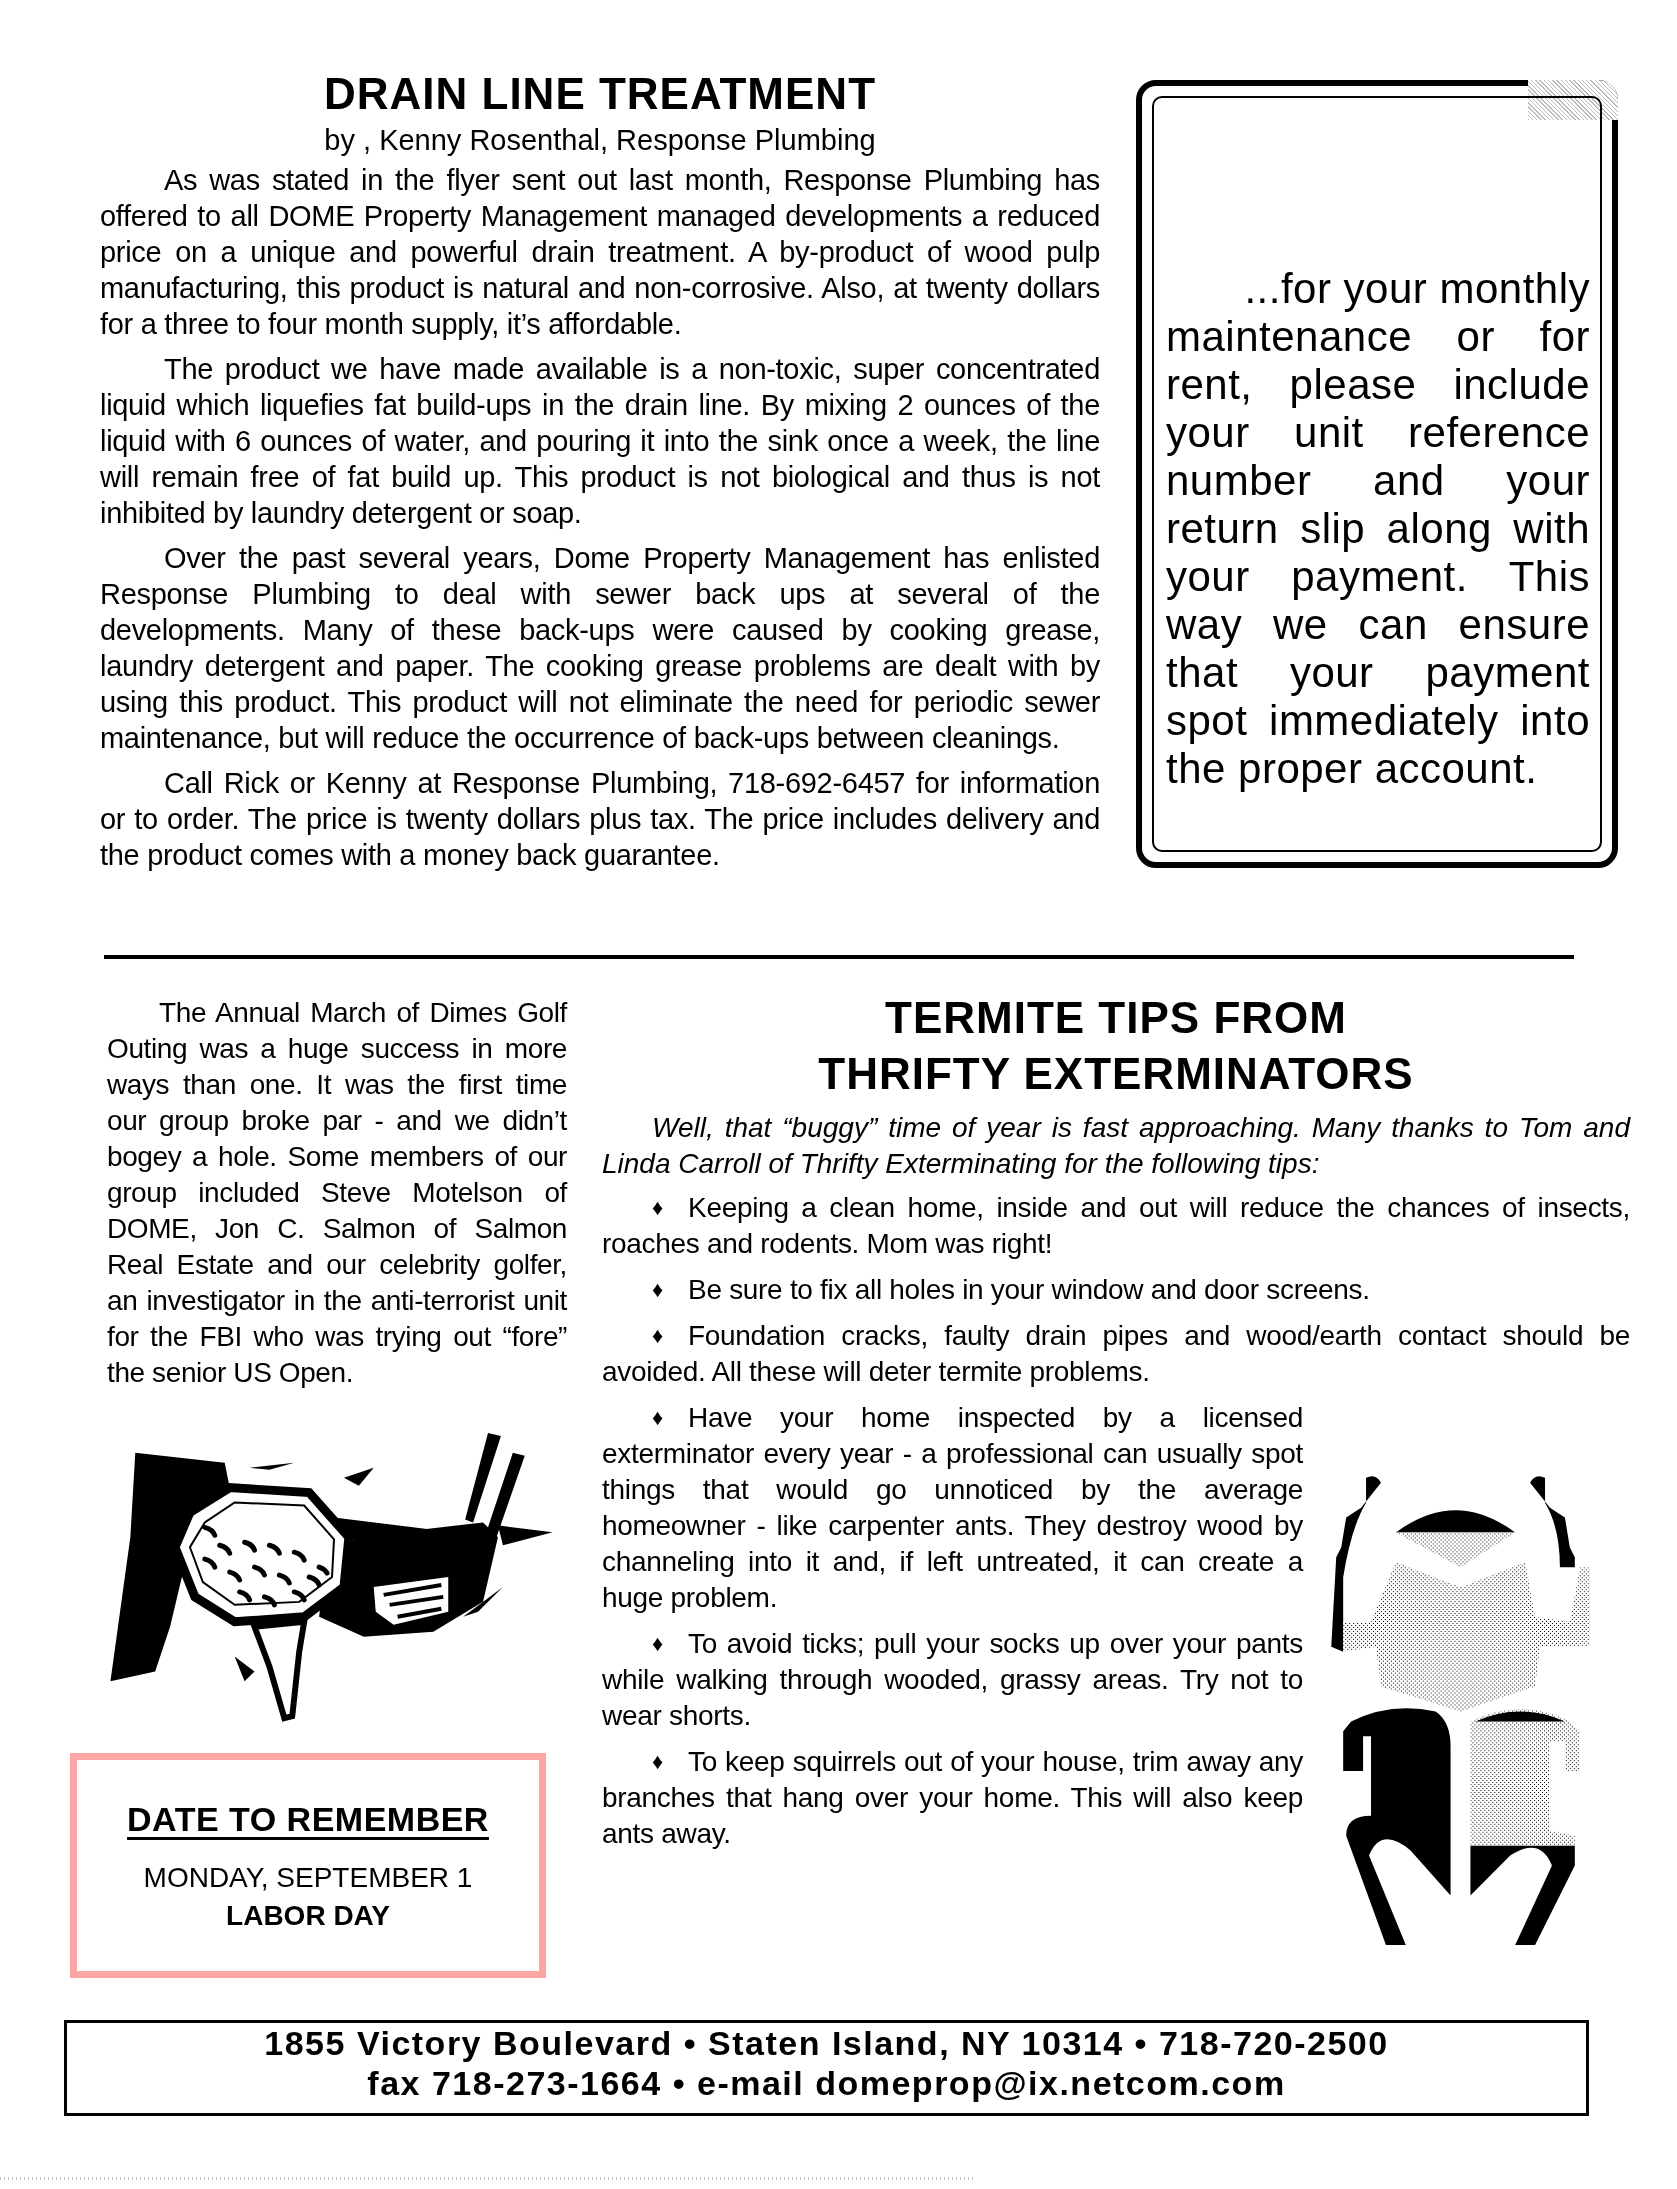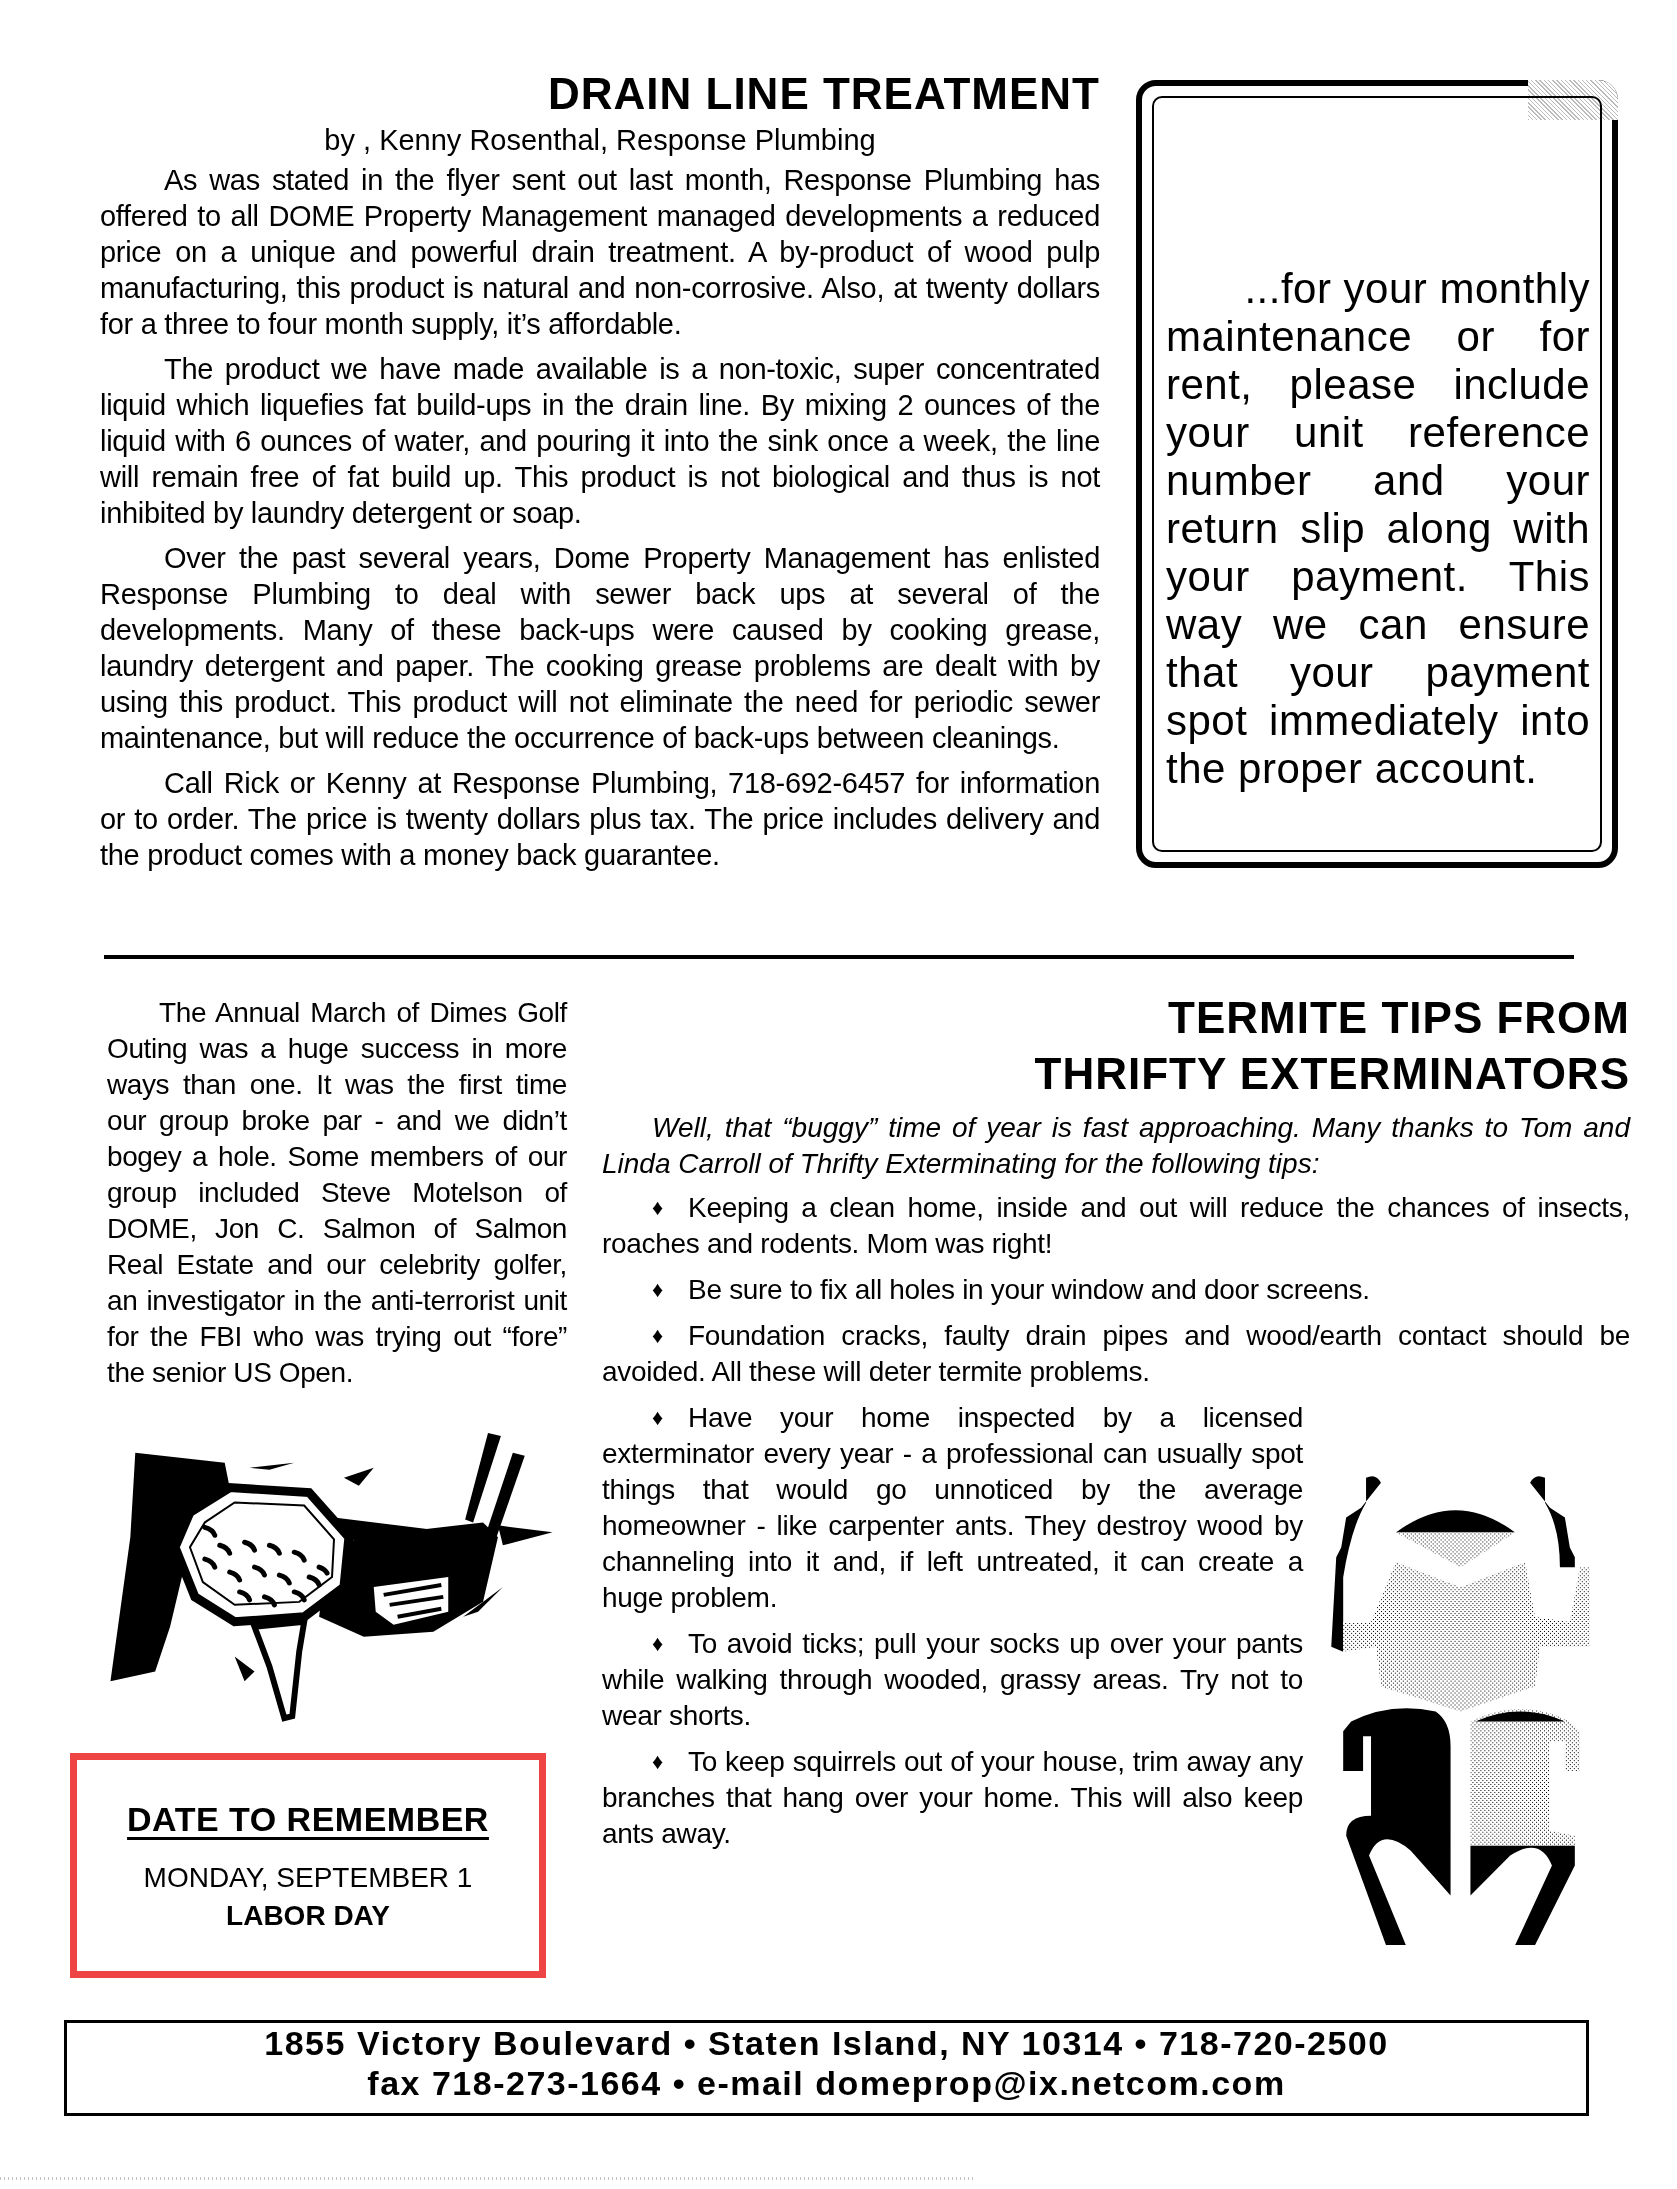--- a/index.html
+++ b/index.html
@@ -1,18 +1,18 @@
 <!DOCTYPE html>
 <html><head>
 <meta charset="utf-8">
 <style>
   html, body { margin: 0; padding: 0; background: #ffffff; }
   body { width: 1678px; height: 2189px; position: relative; overflow: hidden; color: #000; font-family: "Liberation Sans", sans-serif; }
   .abs { position: absolute; }
-  .title { font-weight: bold; text-align: right; letter-spacing: 0.5px; }
+  .title { font-weight: bold; text-align: center; letter-spacing: 0.5px; }
   .para { margin: 0; text-align: justify; text-indent: 64px; }
   .para + .para { margin-top: 9px; }
   .bullet-para { margin: 0; text-align: justify; text-indent: 50px; }
   .bullet-para + .bullet-para { margin-top: 10px; }
   .bullet-glyph { display: inline-block; width: 36px; text-indent: 0; font-size: 22px; vertical-align: 2px; }
 
   #drain-article { left: 100px; top: 68px; width: 1000px; }
   #drain-title { font-size: 44px; line-height: 52px; margin: 0 0 2px 0; letter-spacing: 1px; }
   #drain-byline { font-size: 29px; line-height: 36px; text-align: center; margin: 0 0 4px 0; }
   #drain-body { font-size: 29px; line-height: 36px; letter-spacing: -0.3px; }
@@ -29,21 +29,21 @@
   #golf-article { left: 107px; top: 995px; width: 460px; font-size: 28px; line-height: 36px; letter-spacing: -0.4px; }
   #golf-article .para { text-indent: 52px; }
 
   #termite-article { left: 602px; top: 990px; width: 1028px; }
   #termite-title { font-size: 44px; line-height: 56px; margin: 0 0 8px 0; letter-spacing: 1px; }
   #termite-intro { font-size: 28px; line-height: 36px; font-style: italic; text-indent: 50px; margin: 0 0 8px 0; text-align: justify; }
   #termite-tips { font-size: 28px; line-height: 36px; letter-spacing: -0.3px; }
   .narrow { width: 701px; }
 
   #golf-clipart { left: 95px; top: 1428px; width: 478px; height: 308px; }
-  #date-box { left: 70px; top: 1753px; width: 476px; height: 225px; border: 7px solid #ef4444; box-sizing: border-box; text-align: center; }
+  #date-box { left: 70px; top: 1753px; width: 476px; height: 225px; border: 7px solid #fca5a5; box-sizing: border-box; text-align: center; }
   #date-title { margin-top: 40px; font-size: 34px; font-weight: bold; text-decoration: underline; text-underline-offset: 6px; letter-spacing: 0.5px; }
   #date-line1 { margin-top: 20px; font-size: 28px; font-weight: normal; line-height: 38px; }
   #date-line2 { font-size: 28px; font-weight: bold; line-height: 38px; }
 
   #beetle { left: 1321px; top: 1448px; width: 279px; height: 512px; }
 
   #footer-box { left: 64px; top: 2020px; width: 1525px; height: 96px; border: 3px solid #000; box-sizing: border-box; text-align: center; font-weight: bold; font-size: 34px; line-height: 40px; letter-spacing: 1.5px; }
 
   #scan-dots { left: 0; top: 2177px; width: 975px; height: 3px; background: repeating-linear-gradient(90deg, #999 0 1px, transparent 1px 4px); opacity: 0.6; }
 </style>

